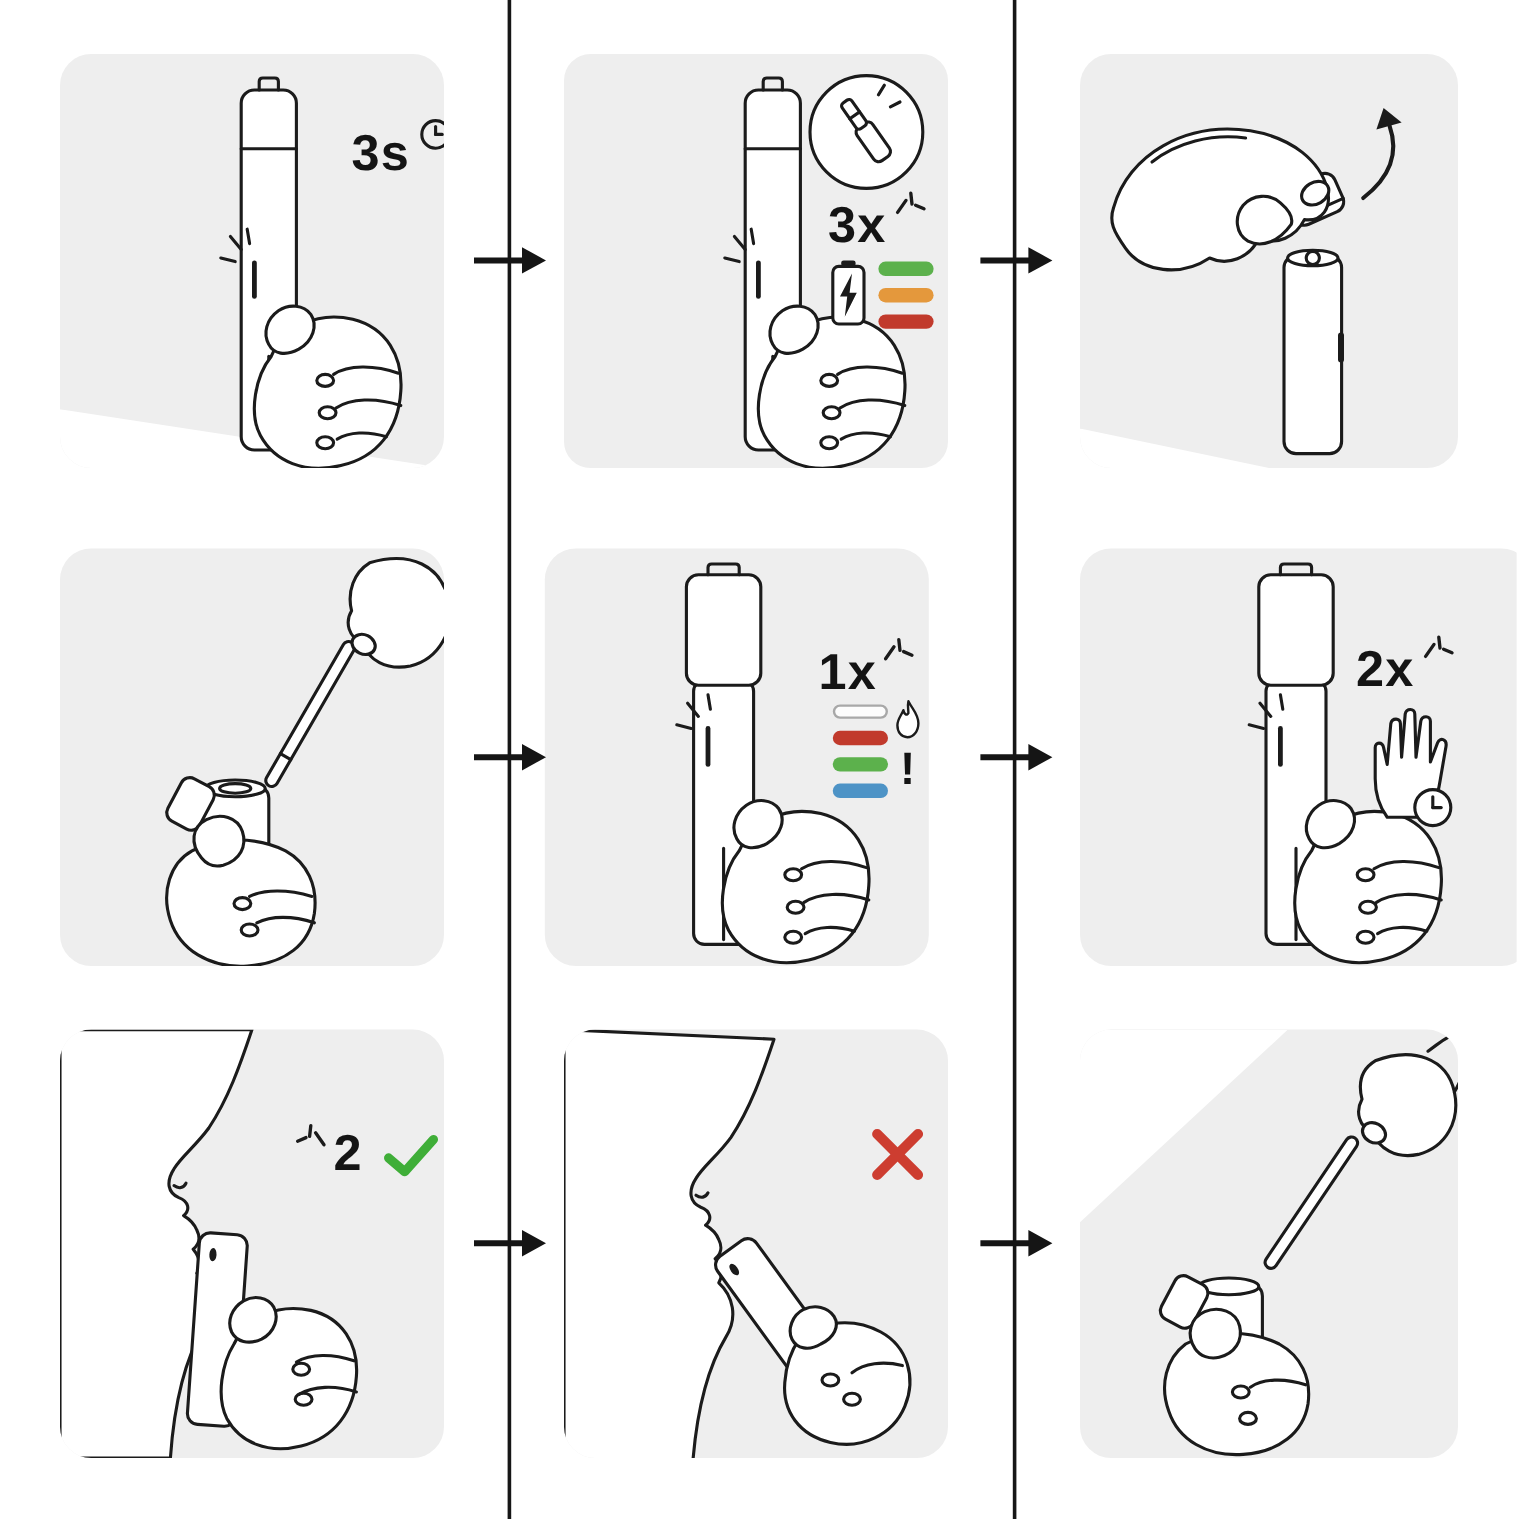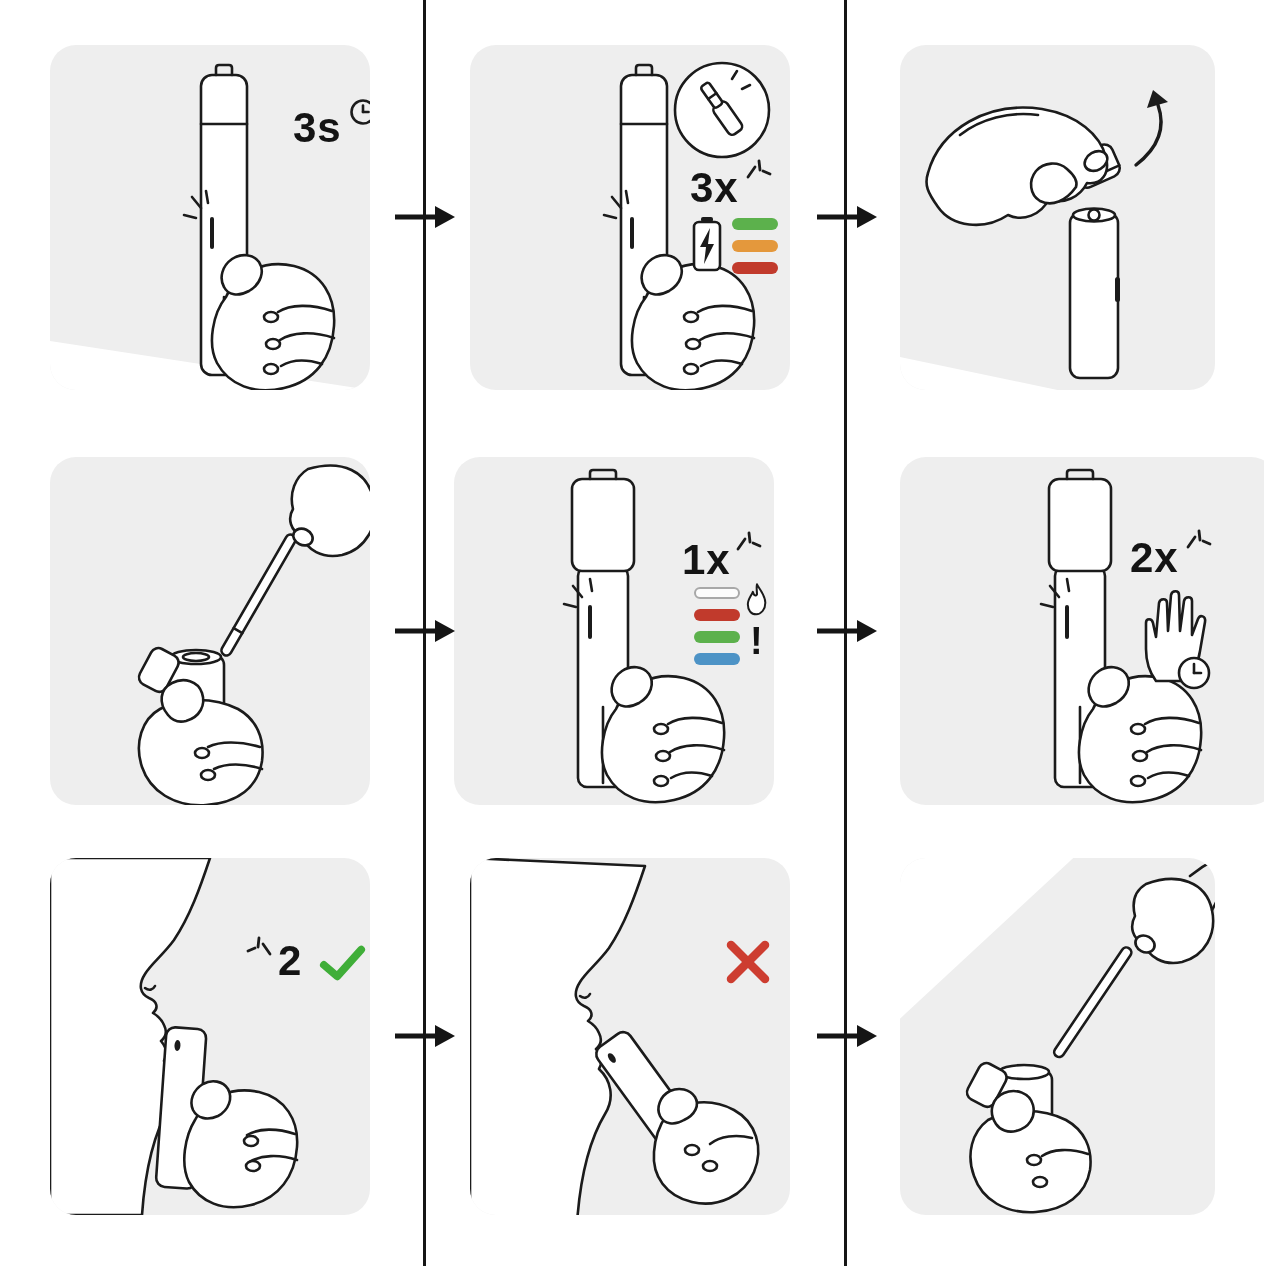--- a/index.html
+++ b/index.html
@@ -2,21 +2,21 @@
 <html style="--panel-bg: #eeeeee; --line: #1b1b1b; --green: #5cb14c; --orange: #e4983c; --red: #c13a2c; --blue: #4d93c6; --check-green: #3fae38; --cross-red: #cd3d30; --white: #fcfcfc;"><head>
 <meta charset="utf-8">
 <style>
   * { margin:0; padding:0; box-sizing:border-box; }
   html,body { background:#ffffff; font-family:"Liberation Sans", sans-serif; }
   #stage { position:relative; width:1264px; height:1266px; background:#ffffff; overflow:hidden; }
   .vline { position:absolute; top:0; width:3px; height:1266px; background:#161616; z-index:1; }
   #vline1 { left:423px; } #vline2 { left:844px; }
   .panel { position:absolute; background:var(--panel-bg,#eeeeee); border-radius:26px; overflow:hidden; }
   #p1 { left:50px;  top:45px;  width:320px; height:345px; }
-  #p2 { left:470px; top:45px;  width:320px; height:345px; }
+  #p2 { left:470px; top:45px;  width:320px; height:345px;border-radius:22px; }
   #p3 { left:900px; top:45px;  width:315px; height:345px; }
   #p4 { left:50px;  top:457px; width:320px; height:348px; }
   #p5 { left:454px; top:457px; width:320px; height:348px; }
   #p6 { left:900px; top:457px; width:377px; height:348px; }
   #p7 { left:50px;  top:858px; width:320px; height:357px; }
   #p8 { left:470px; top:858px; width:320px; height:357px; }
   #p9 { left:900px; top:858px; width:315px; height:357px; }
   .illu { position:absolute; left:0; top:0; width:100%; height:100%; }
   .wedge { position:absolute; background:#ffffff; }
   .ann { position:absolute; z-index:3; }

